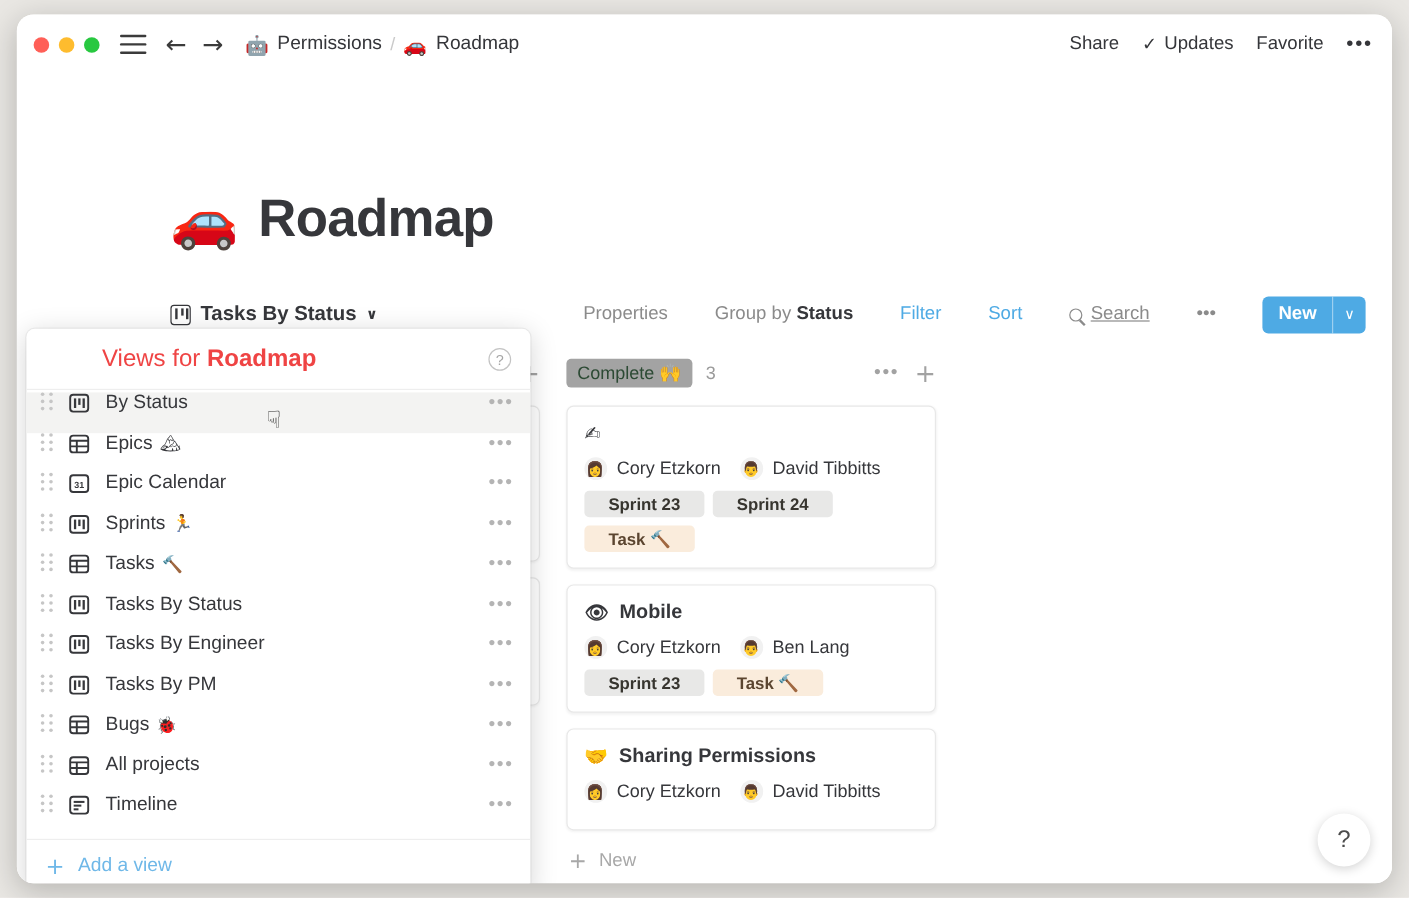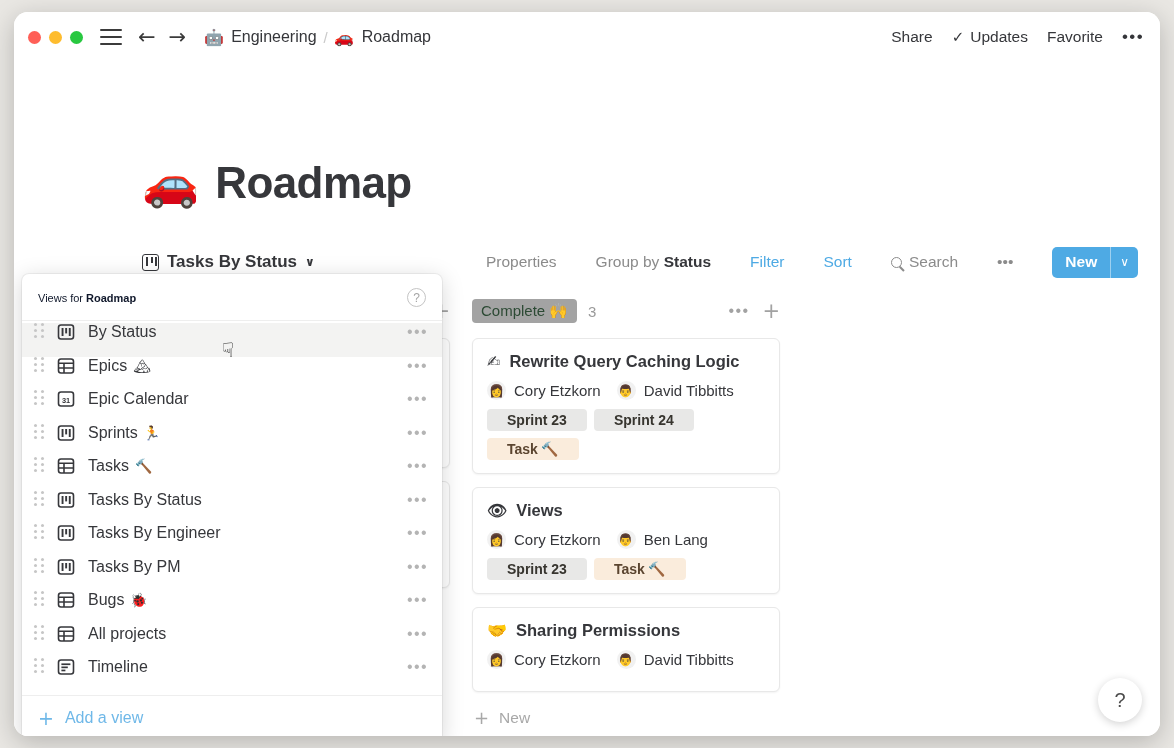--- a/index.html
+++ b/index.html
@@ -110,21 +110,21 @@
 
   .tools {
     margin-left: auto;
     display: flex; align-items: center; gap: 39px;
     font-size: 15.5px;
   }
   .tools .t { color: #8b8b8b; cursor: pointer; white-space: nowrap; }
   .tools .t.blue { color: #4eaae4; }
   .tools .t.groupby { color: #8b8b8b; }
   .tools .t.groupby b { color: #36373b; font-weight: 700; }
-  .tools .t.search { display: flex; align-items: center; gap: 7px; }
+  .tools .t.search { display: flex; align-items: center; gap: 7px; text-decoration: underline; }
   .mag {
     width: 11px; height: 11px; border: 1.6px solid #8b8b8b; border-radius: 50%;
     position: relative; display: inline-block;
   }
   .mag::after {
     content: ""; position: absolute; right: -4px; bottom: -3px;
     width: 6px; height: 1.6px; background: #8b8b8b; transform: rotate(45deg);
   }
   .newbtn {
     display: flex; align-items: stretch; border-radius: 5px; overflow: hidden;
@@ -204,21 +204,21 @@
     border-radius: 7px;
     box-shadow: 0 4px 22px rgba(0,0,0,.17), 0 0 0 1px rgba(0,0,0,.05);
     overflow: hidden;
     z-index: 20;
   }
   .views-head {
     display: flex; align-items: center;
     padding: 14px 16px 13px;
     border-bottom: 1px solid #eeeeee;
   }
-  .views-head .t { font-size: 11px; color: #0f172a; }
+  .views-head .t { font-size: 20px; color: #ef4444; margin-left: 47px; }
   .views-head .t b { font-weight: 700; }
   .qmark {
     margin-left: auto; width: 19px; height: 19px; border-radius: 50%;
     border: 1.4px solid #c4c4c4; color: #a5a5a5;
     display: flex; align-items: center; justify-content: center;
     font-size: 12px; cursor: pointer;
   }
   .views-list { padding: 2px 0 3px; }
   .vrow {
     display: flex; align-items: flex-start;
@@ -276,21 +276,21 @@
       <i></i>
         <i></i>
         <i></i>
     </div>
 
     <span class="navarrow">←</span>
     <span class="navarrow next">→</span>
 
     <div class="crumbs">
       <span class="emo">🤖</span>
-      <span class="crumb">Engineering</span>
+      <span class="crumb">Permissions</span>
       <span class="crumb-sep">/</span>
       <span class="emo">🚗</span>
       <span class="crumb">Roadmap</span>
     </div>
 
     <div class="tb-right">
       <span>Share</span>
       <span class="updates">
         <span class="check">✓</span>
         <span>Updates</span>
@@ -414,21 +414,20 @@
             <span class="statuspill" style="background:#a3a3a3;color:#2c4a34">Complete 🙌</span>
             <span class="col-count">3</span>
             <span class="col-actions">
               <span class="dots">•••</span>
               <span class="plus">+</span>
             </span>
           </div>
           <div class="card">
             <div class="card-title">
               <span class="emo">✍</span>
-              <span>Rewrite Query Caching Logic</span>
             </div>
             <div class="people">
               <span class="person">
                 <span class="avatar">
                   <span class="face">👩</span>
                 </span>
                 <span>Cory Etzkorn</span>
               </span>
               <span class="person">
                 <span class="avatar">
@@ -439,21 +438,21 @@
             </div>
             <div class="tags">
               <span class="tag gray">Sprint 23</span>
               <span class="tag gray">Sprint 24</span>
               <span class="tag peach">Task 🔨</span>
             </div>
           </div>
           <div class="card">
             <div class="card-title">
               <span class="emo">👁</span>
-              <span>Views</span>
+              <span>Mobile</span>
             </div>
             <div class="people">
               <span class="person">
                 <span class="avatar">
                   <span class="face">👩</span>
                 </span>
                 <span>Cory Etzkorn</span>
               </span>
               <span class="person">
                 <span class="avatar">

